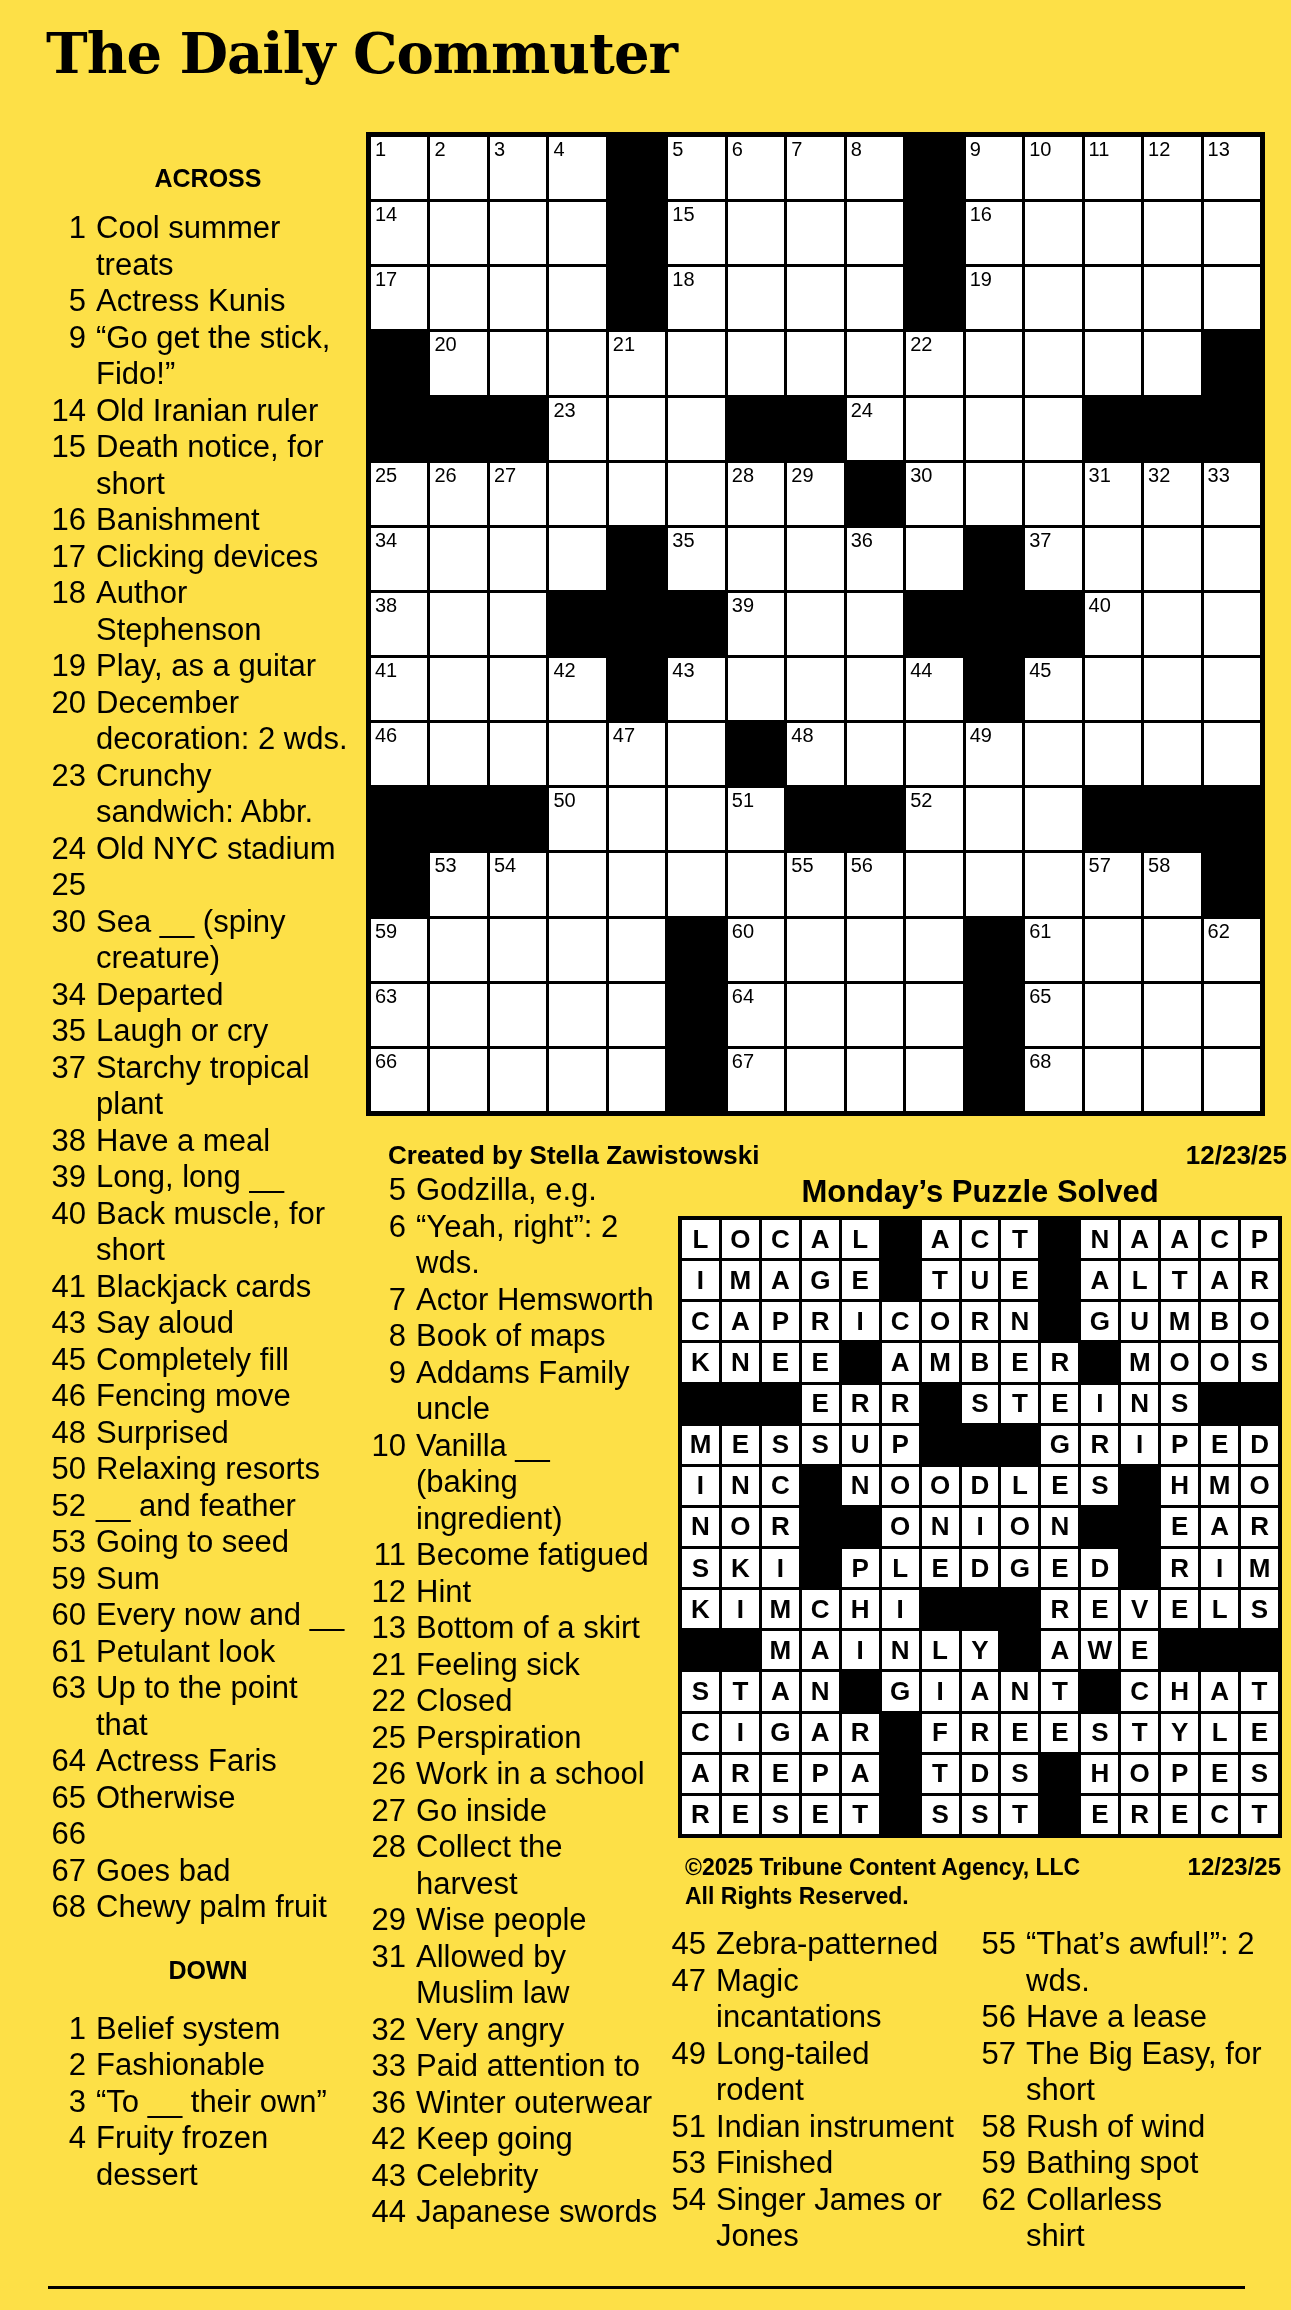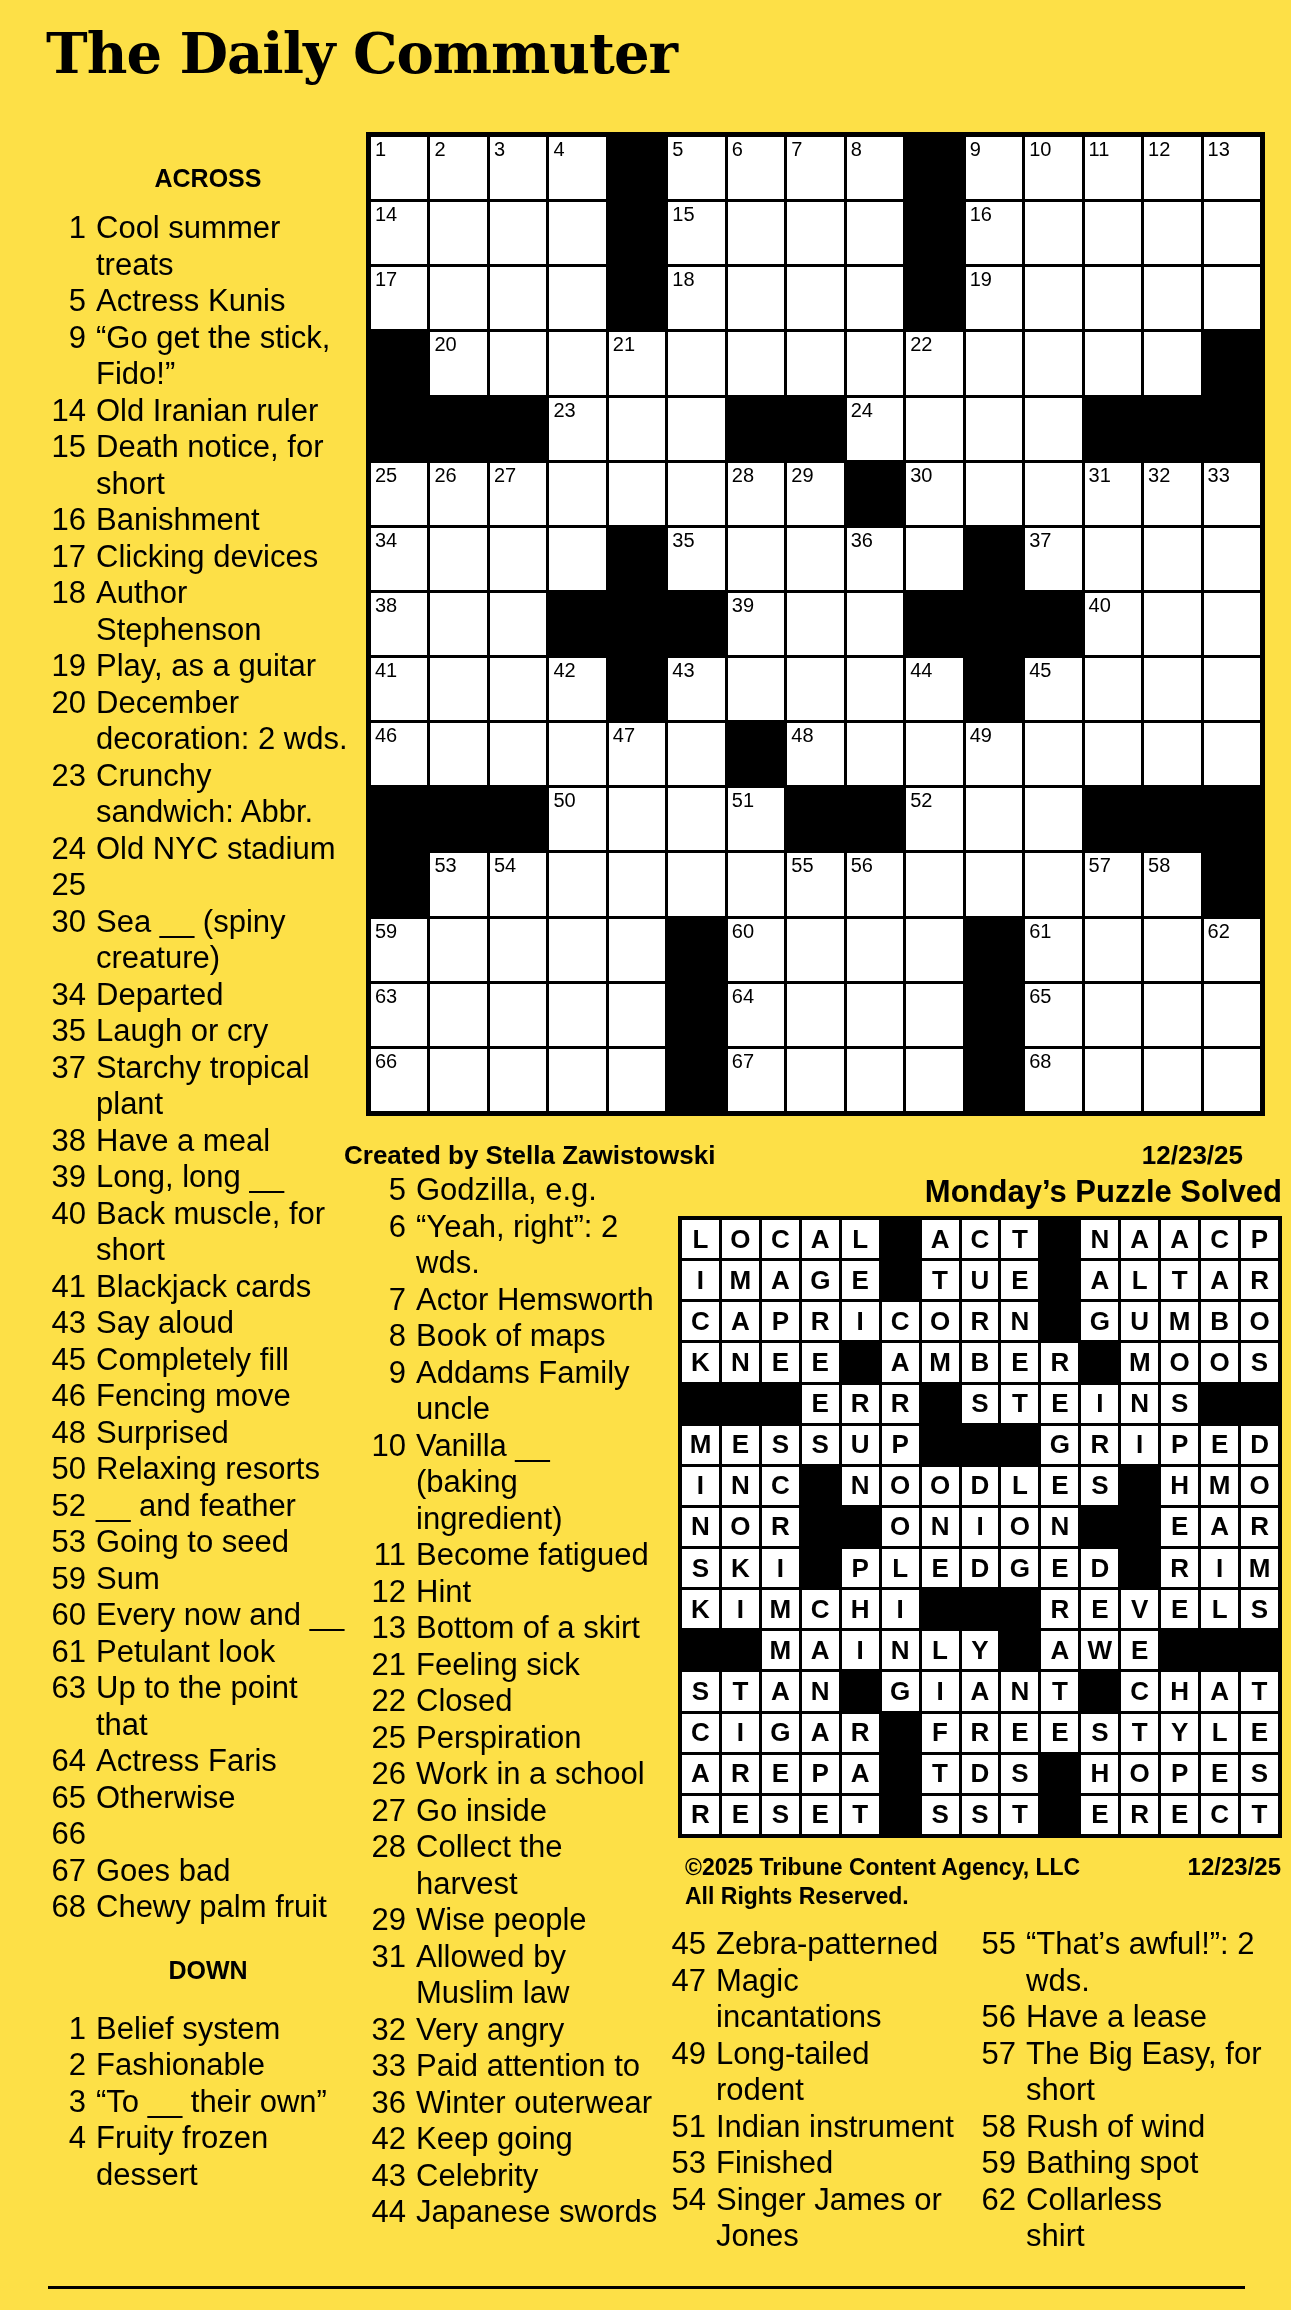--- a/index.html
+++ b/index.html
@@ -33,23 +33,23 @@
   .xgrid { display:grid; grid-template-columns:repeat(15,1fr); grid-auto-rows:1fr;
            gap:3px; background:#000; }
   .xgrid .cell { background:#fff; position:relative; }
   .xgrid .cell.black { background:#000; }
   #puzzle-grid { left:366px; top:132px; width:899px; height:984px; border:5px solid #000; }
   #puzzle-grid .num { position:absolute; top:1px; left:4px; font-size:20px; color:#000; }
   #solution-grid { left:678px; top:1216px; width:604px; height:622px; border:4px solid #000; }
   #solution-grid .cell { display:flex; align-items:center; justify-content:center; }
   #solution-grid .letter { font-size:26px; font-weight:bold; }
   
-  #byline { left:344px; top:1140px; width:899px; display:flex;
+  #byline { left:388px; top:1140px; width:899px; display:flex;
             justify-content:space-between; font-size:26px; font-weight:bold;gap:24px; }
-  #solved-head { left:678px; top:1174px; width:604px; text-align:right;
+  #solved-head { left:678px; top:1174px; width:604px; text-align:center;
                  font-size:31px; font-weight:bold; }
   #copyright { left:685px; top:1853px; width:480px; font-size:23px;
                font-weight:bold; line-height:29px; }
   #copy-date { left:1081px; top:1853px; width:200px; text-align:right;
                font-size:24px; font-weight:bold; }
   #bottom-rule { left:48px; top:2286px; width:1197px; height:3px; background:#000; }
 </style>
 </head>
 <body>
 

